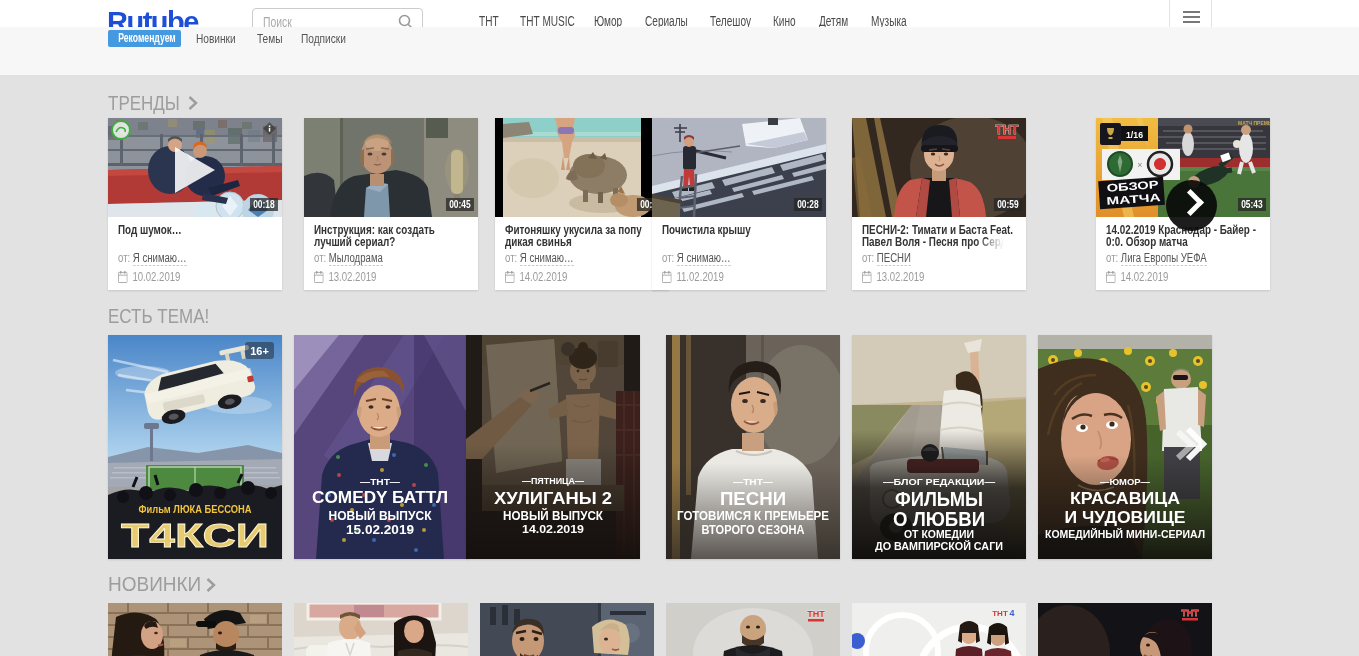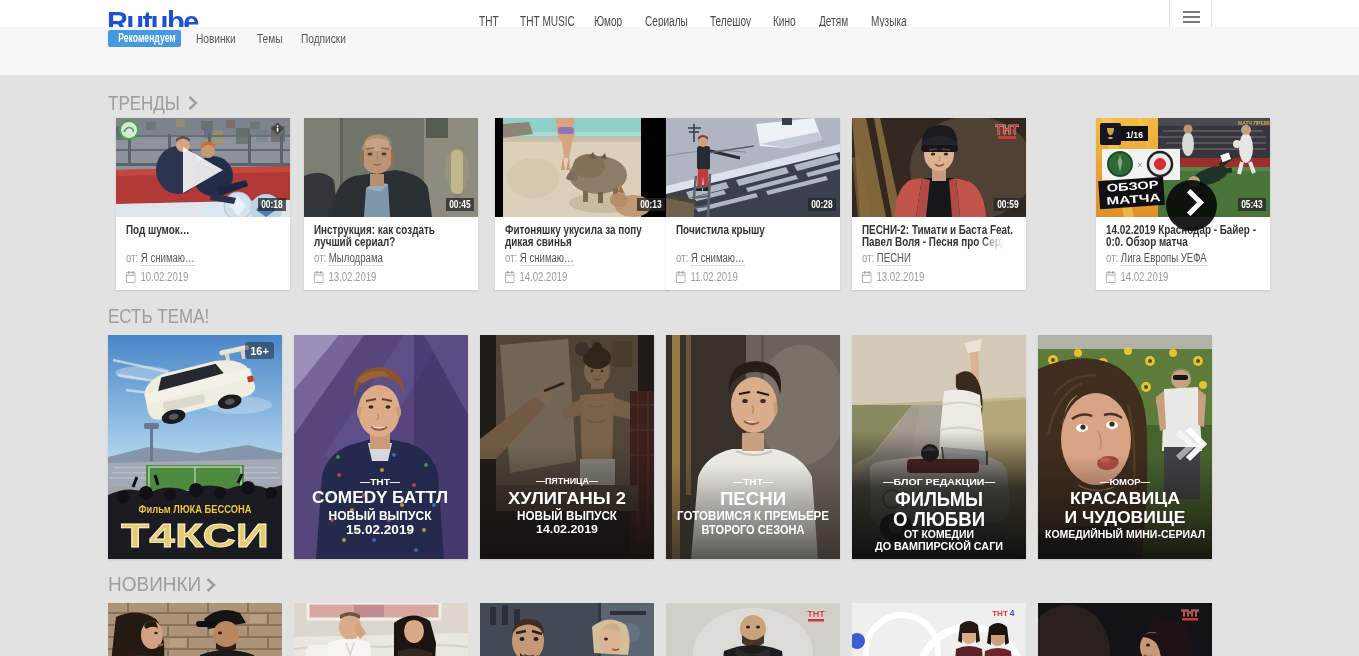--- a/index.html
+++ b/index.html
@@ -46,20 +46,27 @@
 #arr1 { position:absolute; left:1166px; top:180px; width:51px; height:51px; border-radius:50%; background:rgba(10,10,10,0.92); }
 #arr1 .c { position:absolute; left:15px; top:13px; width:19px; height:19px; border-top:5px solid #fff; border-right:5px solid #fff; transform:rotate(45deg); }
 #arr2 { position:absolute; left:1174px; top:424px; }
 </style>
 </head>
 <body>
 <div id="page">
 
   <div id="hdr">
     <div id="logo">Rutube</div>
+    <div id="search">
+        <span class="ph">Поиск</span>
+      <svg style="position:absolute;right:8px;top:5px" width="16" height="16" viewBox="0 0 16 16">
+          <circle cx="6.5" cy="6.5" r="5" fill="none" stroke="#999" stroke-width="1.6"></circle>
+          <line x1="10.2" y1="10.2" x2="14.5" y2="14.5" stroke="#999" stroke-width="1.6"></line>
+        </svg>
+    </div>
     <span class="nav-a" style="left:479px">ТНТ</span>
     <span class="nav-a" style="left:520px">ТНТ MUSIC</span>
     <span class="nav-a" style="left:594px">Юмор</span>
     <span class="nav-a" style="left:645px">Сериалы</span>
     <span class="nav-a" style="left:710px">Телешоу</span>
     <span class="nav-a" style="left:773px">Кино</span>
     <span class="nav-a" style="left:819px">Детям</span>
     <span class="nav-a" style="left:871px">Музыка</span>
     <div id="menu-btn">
       <div class="bar" style="top:11px"></div>
@@ -76,21 +83,21 @@
     <div class="tab" style="left:196px">Новинки</div>
     <div class="tab" style="left:257px">Темы</div>
     <div class="tab" style="left:301px">Подписки</div>
   </div>
 
   <div class="sec-title" style="left:108px; top:92px">ТРЕНДЫ</div>
     <svg class="chev" style="left:188px; top:96px" width="10" height="14" viewBox="0 0 10 14">
       <polyline points="1.5,1 8,7 1.5,13" fill="none" stroke="#9d9d9d" stroke-width="2.4"></polyline>
     </svg>
 
-  <div class="card" style="left:116px">
+  <div class="card" style="left:108px">
     <div class="thumb" id="t1">
         <svg width="174" height="99" viewBox="0 0 174 99" style="position:absolute;left:0;top:0">
           <rect width="174" height="99" fill="#8e939b"></rect>
           <rect y="0" width="174" height="18" fill="#7d828c"></rect>
           <g opacity="0.45">
             <rect x="8" y="2" width="8" height="7" fill="#9a5a48"></rect>
             <rect x="30" y="4" width="10" height="8" fill="#5a6a55"></rect>
             <rect x="60" y="1" width="9" height="8" fill="#a89a5a"></rect>
             <rect x="85" y="3" width="12" height="9" fill="#4f5d48"></rect>
             <rect x="110" y="2" width="9" height="8" fill="#7a5a4a"></rect>
@@ -223,21 +230,21 @@
     <div class="ttl">Фитоняшку укусила за попу<br>дикая свинья</div>
     <div class="by">от: <b>Я снимаю…</b></div>
     <div class="dt"><svg class="cal" width="12" height="12" viewBox="0 0 13 13">
           <rect x="0.5" y="1.5" width="12" height="11" rx="1" fill="none" stroke="#999"></rect>
           <line x1="0.5" y1="4.5" x2="12.5" y2="4.5" stroke="#999"></line>
           <rect x="3" y="0" width="1.5" height="3" fill="#999"></rect>
           <rect x="8.5" y="0" width="1.5" height="3" fill="#999"></rect>
         </svg>14.02.2019</div>
   </div>
 
-  <div class="card" style="left:666px">
+  <div class="card" style="left:652px">
     <div class="thumb" id="t4">
         <svg width="174" height="99" viewBox="0 0 174 99" style="position:absolute;left:0;top:0">
           <rect width="174" height="99" fill="#b1b5c2"></rect>
           <path d="M0,38 Q40,30 80,34" stroke="#8a8e9c" stroke-width="1" fill="none"></path>
           <polygon points="0,72 174,30 174,99 0,99" fill="#3b404c"></polygon>
           <polygon points="0,68 174,26 174,34 0,76" fill="#dde3ec"></polygon>
           <g fill="#c5ccda" opacity="0.85">
             <polygon points="20,74 60,64 63,70 23,80"></polygon>
             <polygon points="70,62 120,49 123,55 73,68"></polygon>
             <polygon points="128,47 170,36 173,42 131,53"></polygon>
@@ -494,21 +501,21 @@
         <path d="M72,66 l10,-2 M88,64 l10,2" stroke="#6a4228" stroke-width="1.8" fill="none"></path>
         <path d="M83,78 q3,4 0,7" stroke="#b5855f" stroke-width="1.2" fill="none"></path>
         <path d="M77,92 q8,6 16,0" stroke="#8a5040" stroke-width="1.6" fill="none"></path>
         <path d="M77,92 q8,2 16,0" fill="#fff" opacity="0.8"></path>
         <text x="86" y="150" font-family="Liberation Sans,sans-serif" font-size="9" font-weight="bold" fill="#fff" text-anchor="middle" textLength="40" lengthAdjust="spacingAndGlyphs">—ТНТ—</text>
         <text x="86" y="168" font-family="Liberation Sans,sans-serif" font-size="17" font-weight="bold" fill="#fff" text-anchor="middle" textLength="136" lengthAdjust="spacingAndGlyphs">COMEDY БАТТЛ</text>
         <text x="86" y="185" font-family="Liberation Sans,sans-serif" font-size="12" font-weight="bold" fill="#fff" text-anchor="middle" textLength="103" lengthAdjust="spacingAndGlyphs">НОВЫЙ ВЫПУСК</text>
         <text x="86" y="199" font-family="Liberation Sans,sans-serif" font-size="12" font-weight="bold" fill="#fff" text-anchor="middle" textLength="68" lengthAdjust="spacingAndGlyphs">15.02.2019</text>
       </svg>
     </div>
-  <div class="poster" style="left:480px" id="p3">
+  <div class="poster" style="left:466px" id="p3">
       <svg width="174" height="224" viewBox="0 0 174 224" style="position:absolute;left:0;top:0">
         <rect width="174" height="224" fill="#26211c"></rect>
         <rect x="16" width="142" height="160" fill="#7d6e58"></rect>
         <rect x="16" width="142" height="30" fill="#79684f"></rect>
         <polygon points="20,10 88,4 96,126 30,138" fill="#b7a78a"></polygon>
         <polygon points="80,6 88,4 96,126 88,128" fill="#b5a686"></polygon>
         <path d="M100,60 L134,58 L132,130 L102,132 Z" fill="#c7a177"></path>
         <ellipse cx="117" cy="36" rx="13" ry="15" fill="#c7a177"></ellipse>
         <ellipse cx="117" cy="23" rx="14" ry="11" fill="#43321f"></ellipse>
         <circle cx="117" cy="12" r="5" fill="#43321f"></circle>

